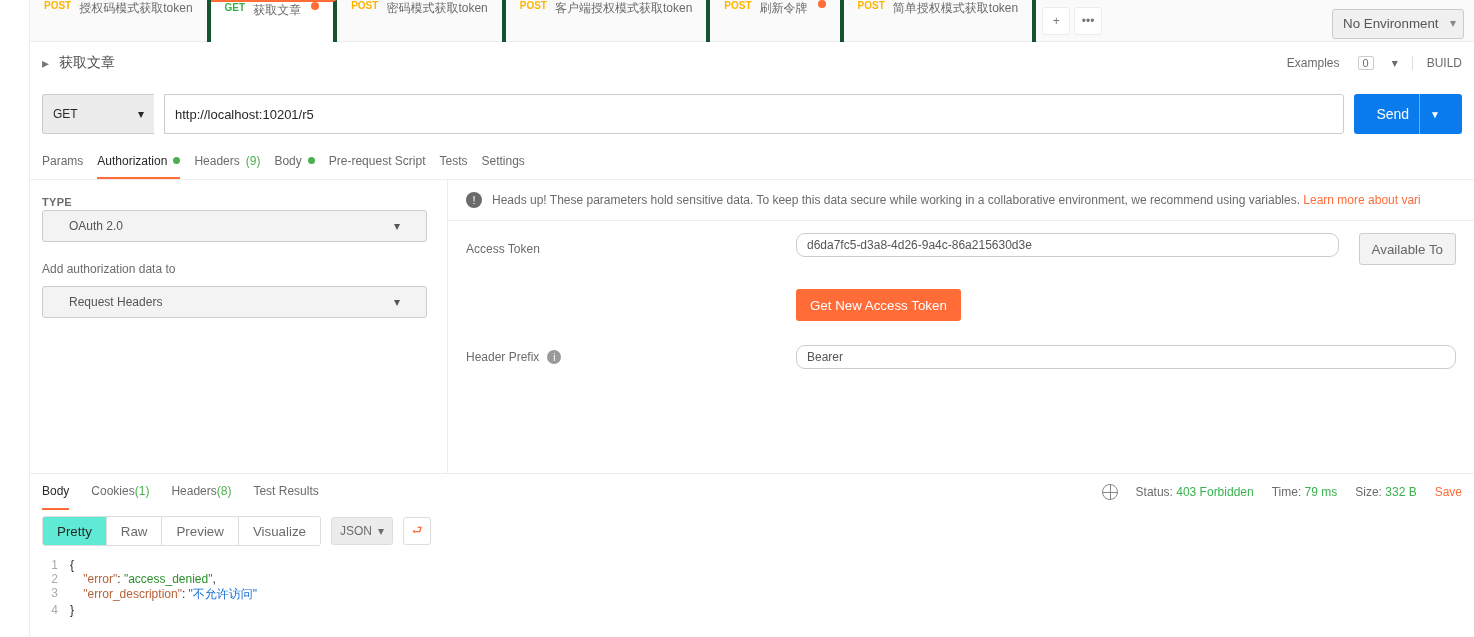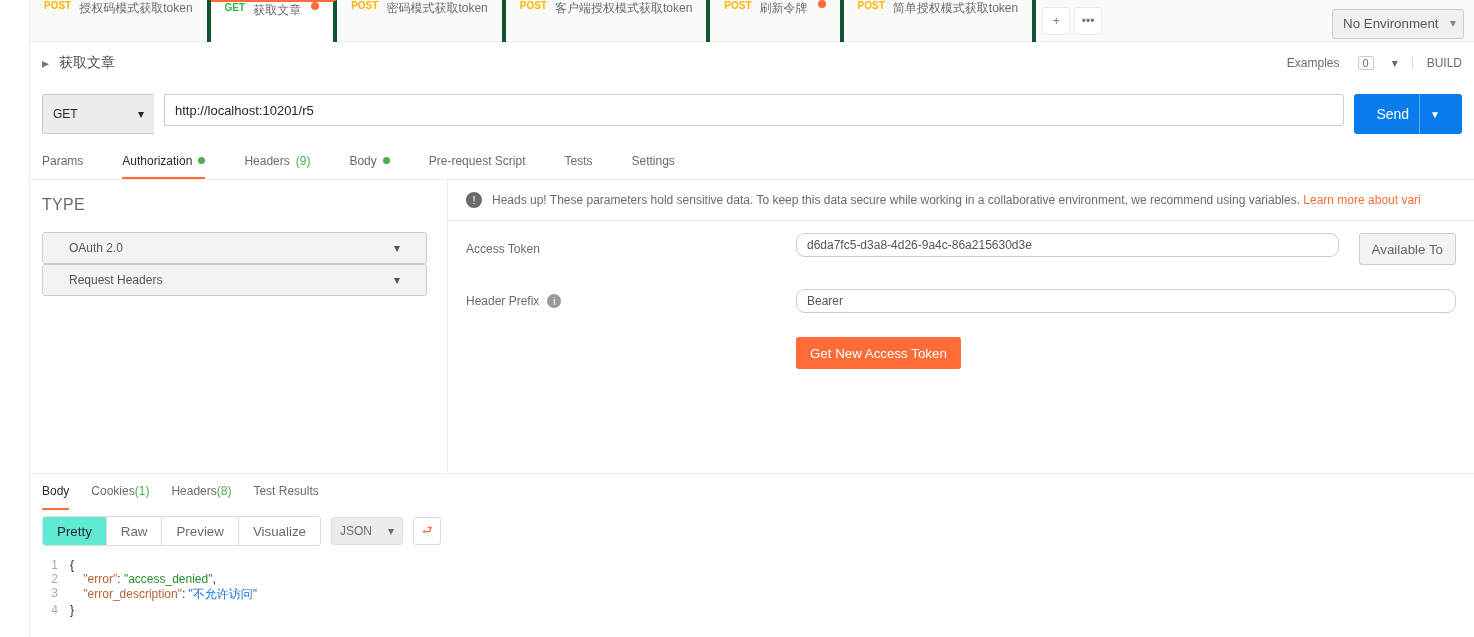--- a/index.html
+++ b/index.html
@@ -27,35 +27,35 @@
 .title-row{display:flex;align-items:center;justify-content:space-between;height:42px;padding:0 12px}
 .title-left{display:flex;align-items:center;gap:10px;color:#505050;font-size:14px}
 .title-left .tri{color:#777}
 .title-right{display:flex;align-items:center;gap:14px;color:#6b6b6b}
 .ex-badge{border:1px solid #ccc;padding:0 4px;border-radius:2px;font-size:11px;margin:0 4px}
 .build{color:#6b6b6b;border-left:1px solid #ddd;padding-left:14px}
 
 
 .url-row{display:flex;align-items:stretch;padding:10px 12px;gap:10px}
 .method-dd{border:1px solid #ccc;border-right:none;background:#ececec;height:40px;width:112px;display:flex;align-items:center;justify-content:space-between;padding:0 10px;border-radius:3px 0 0 3px;color:#282828}
-.url-input{flex:1;height:32px;border:1px solid #ccc;border-radius:0 3px 3px 0;padding:0 10px;font-size:13px;color:#282828;outline:none}
+.url-input{flex:1;height:40px;border:1px solid #ccc;border-radius:0 3px 3px 0;padding:0 10px;font-size:13px;color:#282828;outline:none}
 .send-btn{background:#097bed;color:#fff;border:none;border-radius:3px;height:40px;padding:0 22px;font-size:14px;display:flex;align-items:center;gap:10px;cursor:pointer}
 .send-btn .tri{font-size:10px;border-left:1px solid rgba(255,255,255,.4);padding-left:10px;height:100%;display:flex;align-items:center}
 
 
-.req-tabs{display:flex;align-items:center;gap:39px;padding:0 12px;height:36px;border-bottom:1px solid #ededed;color:#6b6b6b}
+.req-tabs{display:flex;align-items:center;gap:14px;padding:0 12px;height:36px;border-bottom:1px solid #ededed;color:#6b6b6b}
 .rtab{display:flex;align-items:center;gap:6px;cursor:pointer;height:100%;border-bottom:2px solid transparent}
 .rtab.active{color:#282828;border-bottom-color:#ff6c37}
 .gdot{width:7px;height:7px;background:#4caf50;border-radius:50%}
 .cnt{color:#4caf50}
 
 
 .auth-panel{display:flex;flex:1;min-height:264px;border-bottom:1px solid #ececec}
 .auth-left{width:418px;border-right:1px solid #ececec;padding:16px 20px 16px 12px}
-.auth-left .lbl{font-weight:400;color:#6b6b6b;font-size:16px;margin-bottom:18px;letter-spacing:.3px}
+.auth-left .lbl{font-weight:700;color:#6b6b6b;font-size:11px;margin-bottom:2px;letter-spacing:.3px}
 .select-like{border:1px solid #ccc;border-radius:3px;height:32px;background:#f3f3f3;display:flex;align-items:center;justify-content:space-between;padding:0 26px;color:#555;cursor:pointer}
 .note{color:#6b6b6b;font-size:12px;margin-top:16px;line-height:1.6}
 .note a{color:#ff6c37;text-decoration:none}
 .sub-lbl{margin-top:20px;color:#6b6b6b}
 .auth-right{flex:1;padding:0;display:flex;flex-direction:column}
 .heads-up{display:flex;align-items:center;gap:10px;padding:12px 18px;border-bottom:1px solid #ececec;color:#6b6b6b;font-size:12px}
 .heads-up .warn{width:16px;height:16px;border-radius:50%;background:#6b6b6b;color:#fff;display:flex;align-items:center;justify-content:center;font-size:11px}
 .heads-up a{color:#ff6c37;text-decoration:none}
 .form-row{display:flex;padding:12px 18px;gap:20px}
 .form-row .flabel{width:310px;color:#6b6b6b;display:flex;align-items:center;gap:8px}
@@ -73,21 +73,21 @@
 .globe{width:16px;height:16px;border:1.2px solid #888;border-radius:50%;position:relative}
 .globe:before{content:"";position:absolute;left:50%;top:-1px;bottom:-1px;width:1.2px;background:#888}
 .globe:after{content:"";position:absolute;top:50%;left:-1px;right:-1px;height:1.2px;background:#888}
 .save{color:#ff6c37}
 
 .resp-tools{display:flex;align-items:center;gap:0;padding:6px 12px}
 .seg{display:flex;border:1px solid #ddd;border-radius:3px;overflow:hidden}
 .seg button{background:#fff;border:none;border-right:1px solid #ddd;height:28px;padding:0 14px;color:#6b6b6b;cursor:pointer}
 .seg button.active{background:#5eead4;color:#282828}
 .seg button:last-child{border-right:none}
-.json-dd{margin-left:10px;height:28px;border:1px solid #ddd;border-radius:3px;background:#ececec;padding:0 8px;display:flex;align-items:center;gap:16px;color:#6b6b6b}
+.json-dd{margin-left:10px;height:28px;border:1px solid #ddd;border-radius:3px;background:#ececec;padding:0 8px;display:flex;align-items:center;gap:6px;color:#6b6b6b}
 .wrap-btn{margin-left:10px;width:28px;height:28px;border:1px solid #ddd;border-radius:3px;background:#fff;color:#ff6c37;display:flex;align-items:center;justify-content:center;cursor:pointer}
 
 .code-area{font-family:Consolas,Menlo,monospace;font-size:12px;padding:6px 0 20px 0}
 .code-row{display:flex}
 .ln{width:40px;text-align:right;color:#aaa;padding-right:12px;user-select:none}
 .cc{white-space:pre}
 .tok-k{color:#b66137}
 .tok-s{color:#2a8f2a}
 .tok-sb{color:#116cd6}
 </style>
@@ -191,60 +191,68 @@
       </div>
   </div>
 
   <div class="auth-panel">
     <div class="auth-left">
       <div class="lbl">TYPE</div>
       <div class="select-like">
         <span>OAuth 2.0</span>
         <span>▾</span>
       </div>
+      <div class="sub-lbl" style="margin-bottom:10px">Add authorization data to</div>
       <div class="select-like">
         <span>Request Headers</span>
         <span>▾</span>
       </div>
     </div>
     <div class="auth-right">
       <div class="heads-up">
         <div class="warn">!</div>
         <div><span>Heads up! These parameters hold sensitive data. To keep this data secure while working in a collaborative environment, we recommend using variables. </span><a>Learn more about vari</a></div>
       </div>
       <div class="form-row">
         <div class="flabel">Access Token</div>
         <input value="d6da7fc5-d3a8-4d26-9a4c-86a215630d3e" style="">
         <button class="side-btn">Available To</button>
+      </div>
+      <div class="form-row">
+        <div class="flabel"></div>
+        <button class="orange-btn">Get New Access Token</button>
       </div>
       <div class="form-row">
         <div class="flabel">
             <span>Header Prefix</span>
             <span class="qmark">i</span>
           </div>
         <input value="Bearer" style="">
       </div>
-      <div class="form-row">
-        <div class="flabel"></div>
-        <button class="orange-btn">Get New Access Token</button>
-      </div>
     </div>
   </div>
 
   <div class="resp-tabs">
     <div class="rtab2 active">Body</div>
     <div class="rtab2">
         <span>Cookies</span> 
         <span class="cnt">(1)</span>
       </div>
     <div class="rtab2">
         <span>Headers</span> 
         <span class="cnt">(8)</span>
       </div>
     <div class="rtab2">Test Results</div>
+    <div class="resp-meta">
+      <span class="globe"></span>
+      <span><span>Status:</span> <span class="g">403 Forbidden</span></span>
+      <span><span>Time:</span> <span class="g">79 ms</span></span>
+      <span><span>Size:</span> <span class="g">332 B</span></span>
+      <span class="save">Save</span>
+    </div>
   </div>
 
   <div class="resp-tools">
     <div class="seg">
       <button class="active">Pretty</button>
       <button>Raw</button>
       <button>Preview</button>
       <button>Visualize</button>
     </div>
     <div class="json-dd">

